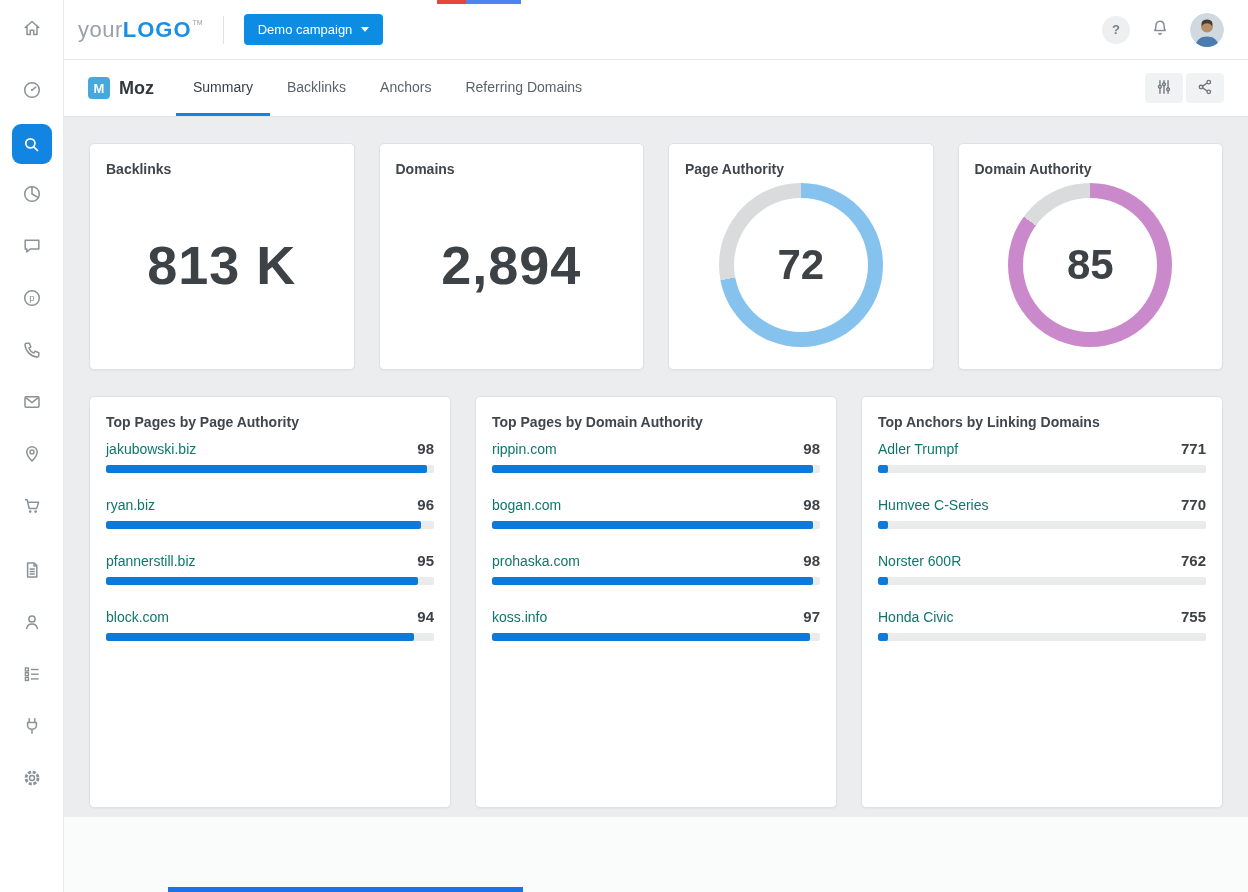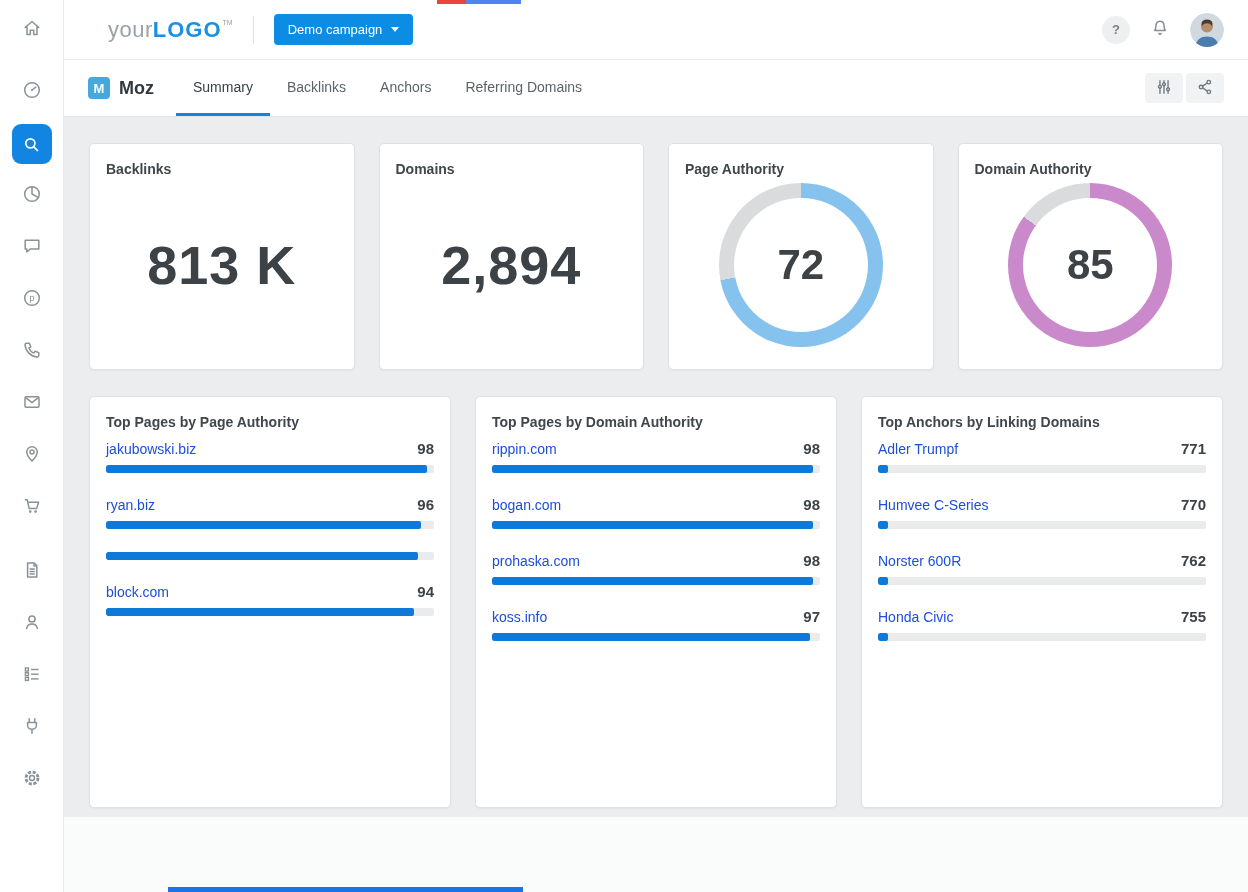--- a/index.html
+++ b/index.html
@@ -5,21 +5,21 @@
   * { box-sizing: border-box; margin: 0; padding: 0; }
   html,body { width:1248px; height:892px; }
   body {
     font-family: "Liberation Sans", sans-serif;
     background:#fff; position:relative; overflow:hidden; color:#3d4247;
   }
 
   
   .topbar { position:absolute; left:64px; top:0; right:0; height:60px; background:#fff;
             border-bottom:1px solid #e7e9eb; display:flex; align-items:center; z-index:3; }
-  .logo { margin-left:44px; display:flex; align-items:flex-start; }
+  .logo { margin-left:14px; display:flex; align-items:flex-start; }
   .logo .prefix { font-size:22px; color:#9aa1a7; font-weight:400; letter-spacing:.5px; }
   .logo .main { font-size:22px; color:#1b8fe4; font-weight:700; letter-spacing:1px; }
   .logo .tm { font-size:7px; color:#9aa1a7; margin-top:2px; margin-left:1px; }
   .logo-divider { width:1px; height:28px; background:#dfe2e5; margin:0 20px; }
   .campaign-btn { background:#0d8ce4; color:#fff; border:none; border-radius:4px;
                   font-size:13px; font-family:inherit; padding:8px 14px; display:flex;
                   align-items:center; gap:9px; cursor:pointer; }
   .caret-down { width:0; height:0; border-left:4px solid transparent; border-right:4px solid transparent;
                 border-top:5px solid #fff; }
   .topbar-right { margin-left:auto; margin-right:24px; display:flex; align-items:center; gap:20px; }
@@ -71,21 +71,21 @@
   .donut { width:164px; height:164px; border-radius:50%; position:relative; }
   .donut-hole { position:absolute; inset:15px; background:#fff; border-radius:50%;
                 display:flex; align-items:center; justify-content:center; }
   .donut-number { font-size:42px; font-weight:700; color:#3d4247; }
 
   .lists-row { display:grid; grid-template-columns:repeat(3,1fr); gap:24px; }
   .list-card { height:412px; padding:17px 16px; }
   .list-card .card-title { margin-bottom:10px; }
   .list-row { margin-bottom:23px; }
   .list-row-top { display:flex; align-items:baseline; justify-content:space-between; margin-bottom:8px; }
-  .list-label { font-size:14px; color:#1d4ed8; }
+  .list-label { font-size:14px; color:#0f766e; }
   .list-value { font-size:15px; font-weight:700; color:#3d4247; }
   .bar-track { height:8px; background:#e9ebed; border-radius:2px; overflow:hidden; }
   .bar-fill { height:100%; background:#0e79d6; border-radius:2px; width:0; }
 
   
   .artifact-top { position:absolute; top:0; left:437px; height:4px; width:84px; display:flex; z-index:9; }
   .artifact-top .seg-red { width:29px; background:#e8453c; }
   .artifact-top .seg-blue { flex:1; background:#4f84f0; }
   .artifact-bottom { position:absolute; top:887px; left:168px; width:355px; height:5px;
                      background:#1a73e8; z-index:9; }
@@ -308,20 +308,24 @@
         <div class="list-row">
           <div class="list-row-top">
               <span class="list-label">ryan.biz</span>
               <span class="list-value">96</span>
             </div>
           <div class="bar-track">
               <div class="bar-fill" style="width: 96%;"></div>
             </div>
         </div>
         <div class="list-row">
+          <div class="list-row-top">
+              <span class="list-label">pfannerstill.biz</span>
+              <span class="list-value">95</span>
+            </div>
           <div class="bar-track">
               <div class="bar-fill" style="width: 95%;"></div>
             </div>
         </div>
         <div class="list-row">
           <div class="list-row-top">
               <span class="list-label">block.com</span>
               <span class="list-value">94</span>
             </div>
           <div class="bar-track">

